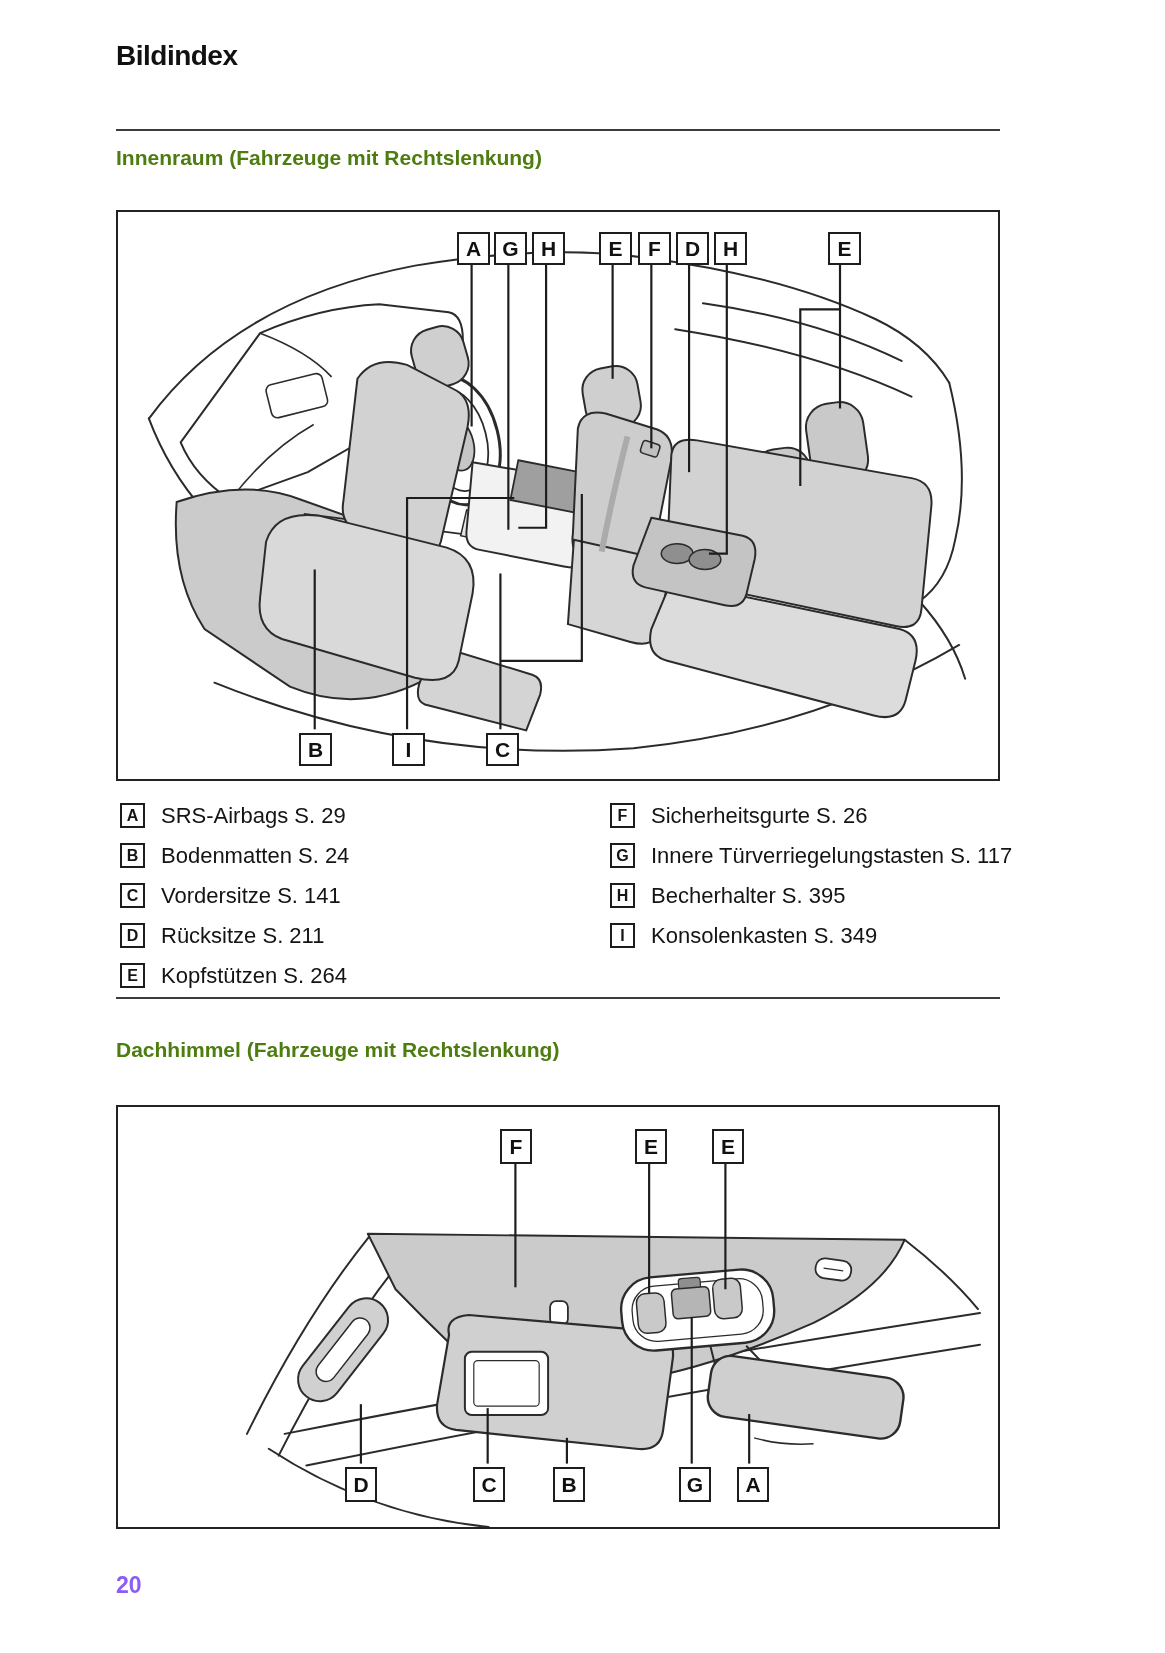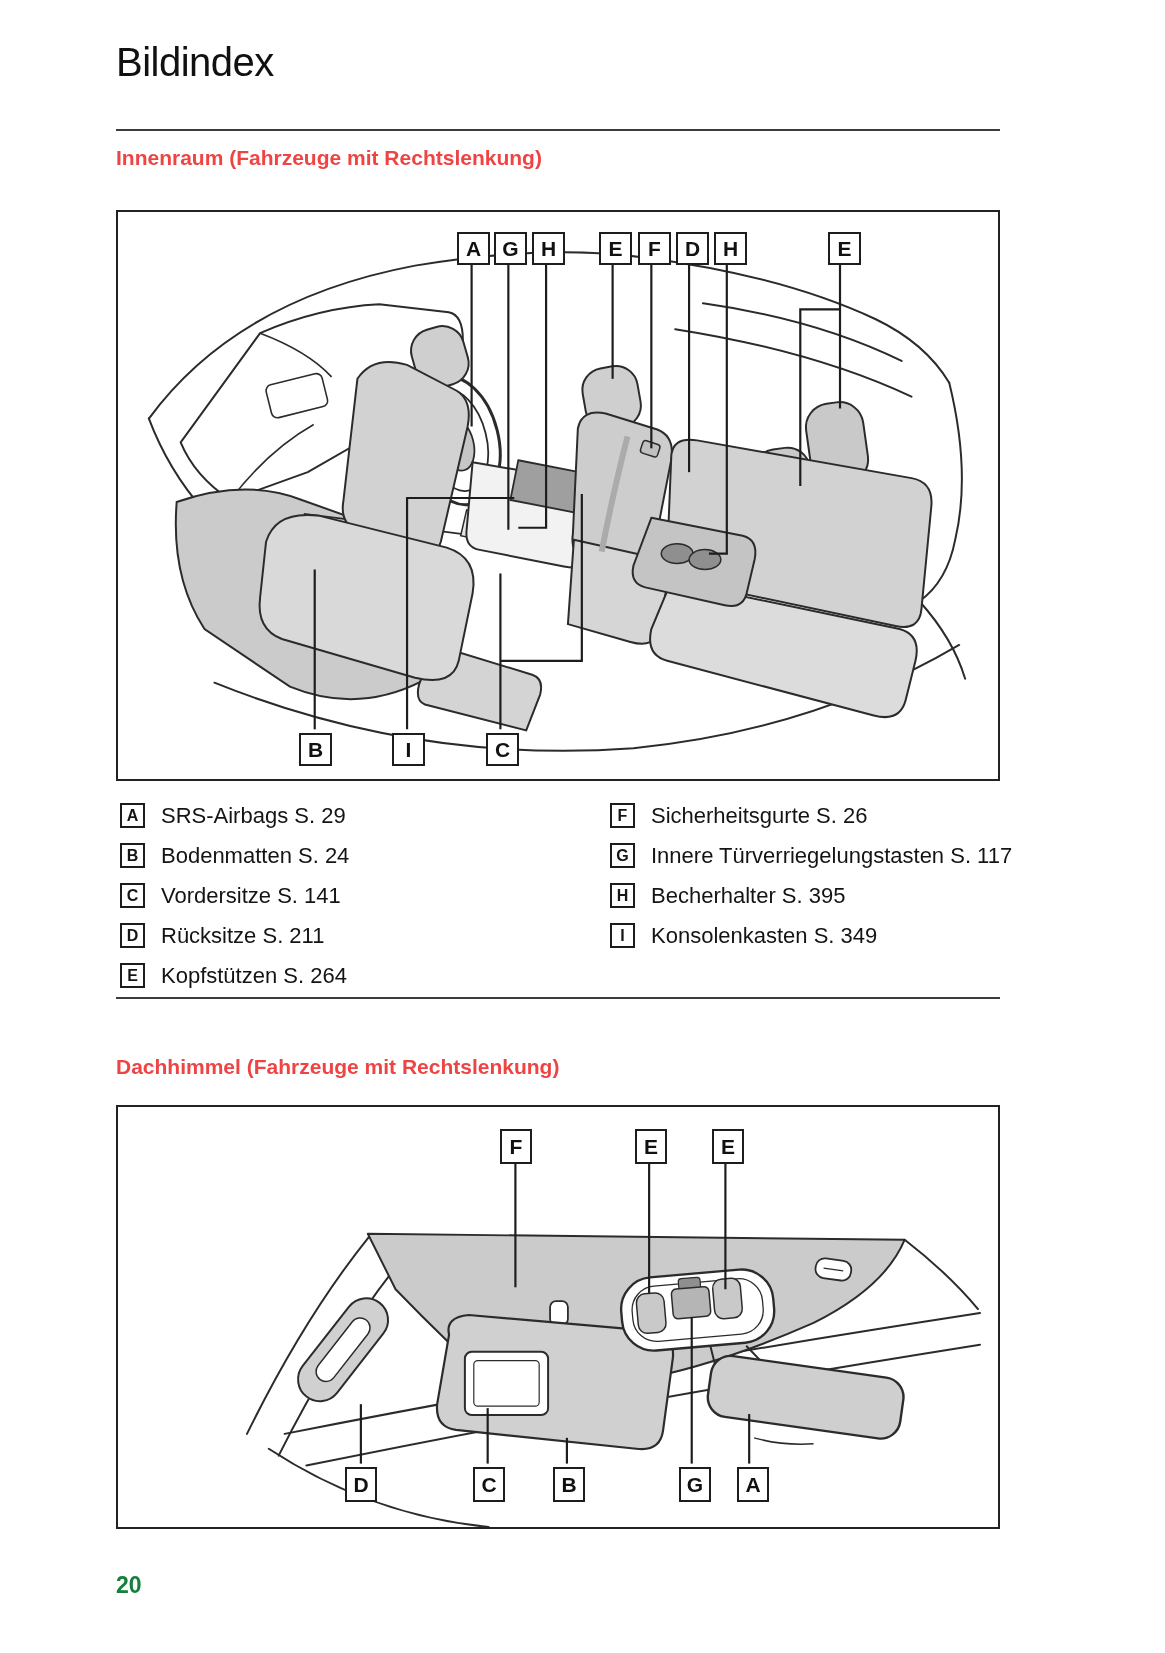--- a/index.html
+++ b/index.html
@@ -3,31 +3,31 @@
 <meta charset="utf-8">
 <style>
   html,body { margin:0; padding:0; background:#ffffff; }
   .page {
     position:relative; width:1165px; height:1653px; background:#ffffff;
     font-family:"Liberation Sans","DejaVu Sans",sans-serif; color:#141414;
     overflow:hidden;
   }
   .title {
     position:absolute; left:116px; top:40px;
-    font-size:40px; font-weight:normal; letter-spacing:-0.5px; color:#111;
+    font-size:28px; font-weight:bold; letter-spacing:-0.5px; color:#111;
   }
   .rule { position:absolute; left:116px; width:884px; height:2px; background:#3c3c3c; }
   #rule-title { top:129px; }
   #rule-legend { top:997px; }
   .sec-heading {
-    position:absolute; left:116px; font-size:21px; font-weight:bold; color:#ef4444;
+    position:absolute; left:116px; font-size:21px; font-weight:bold; color:#4d7c0f;
     white-space:nowrap;
   }
   #sec1-heading { top:146px; }
-  #sec2-heading { top:1038px;margin-top:17px; }
+  #sec2-heading { top:1038px; }
   .figure {
     position:absolute; left:116px; width:884px; border:2px solid #222;
     box-sizing:border-box; background:#fff;
   }
   #figure1 { top:210px; height:571px; }
   #figure2 { top:1105px; height:424px; }
   .figure svg { position:absolute; left:0; top:0; width:100%; height:100%; }
   .callout {
     position:absolute; box-sizing:border-box; border:2px solid #1d1d1d; background:#fff;
     display:flex; align-items:center; justify-content:center;
@@ -38,21 +38,21 @@
   .legend-col { position:absolute; top:803px; }
   #legend-left  { left:120px; }
   #legend-right { left:610px; }
   .legend-row { display:flex; align-items:center; height:25px; margin-bottom:15px; }
   .legend-key {
     flex:none; width:25px; height:25px; box-sizing:border-box; border:2px solid #1c1c1c;
     display:flex; align-items:center; justify-content:center;
     font-size:16px; font-weight:bold; margin-right:16px;
   }
   .legend-text { font-size:22px; white-space:nowrap; color:#141414; }
-  .page-number { position:absolute; left:116px; top:1572px; font-size:23px; font-weight:bold; color:#15803d; }
+  .page-number { position:absolute; left:116px; top:1572px; font-size:23px; font-weight:bold; color:#8b5cf6; }
 </style>
 </head>
 <body>
 
 <div class="page">
 
   <div class="title">Bildindex</div>
   <div class="rule" id="rule-title"></div>
 
   <div class="sec-heading" id="sec1-heading">Innenraum (Fahrzeuge mit Rechtslenkung)</div>

